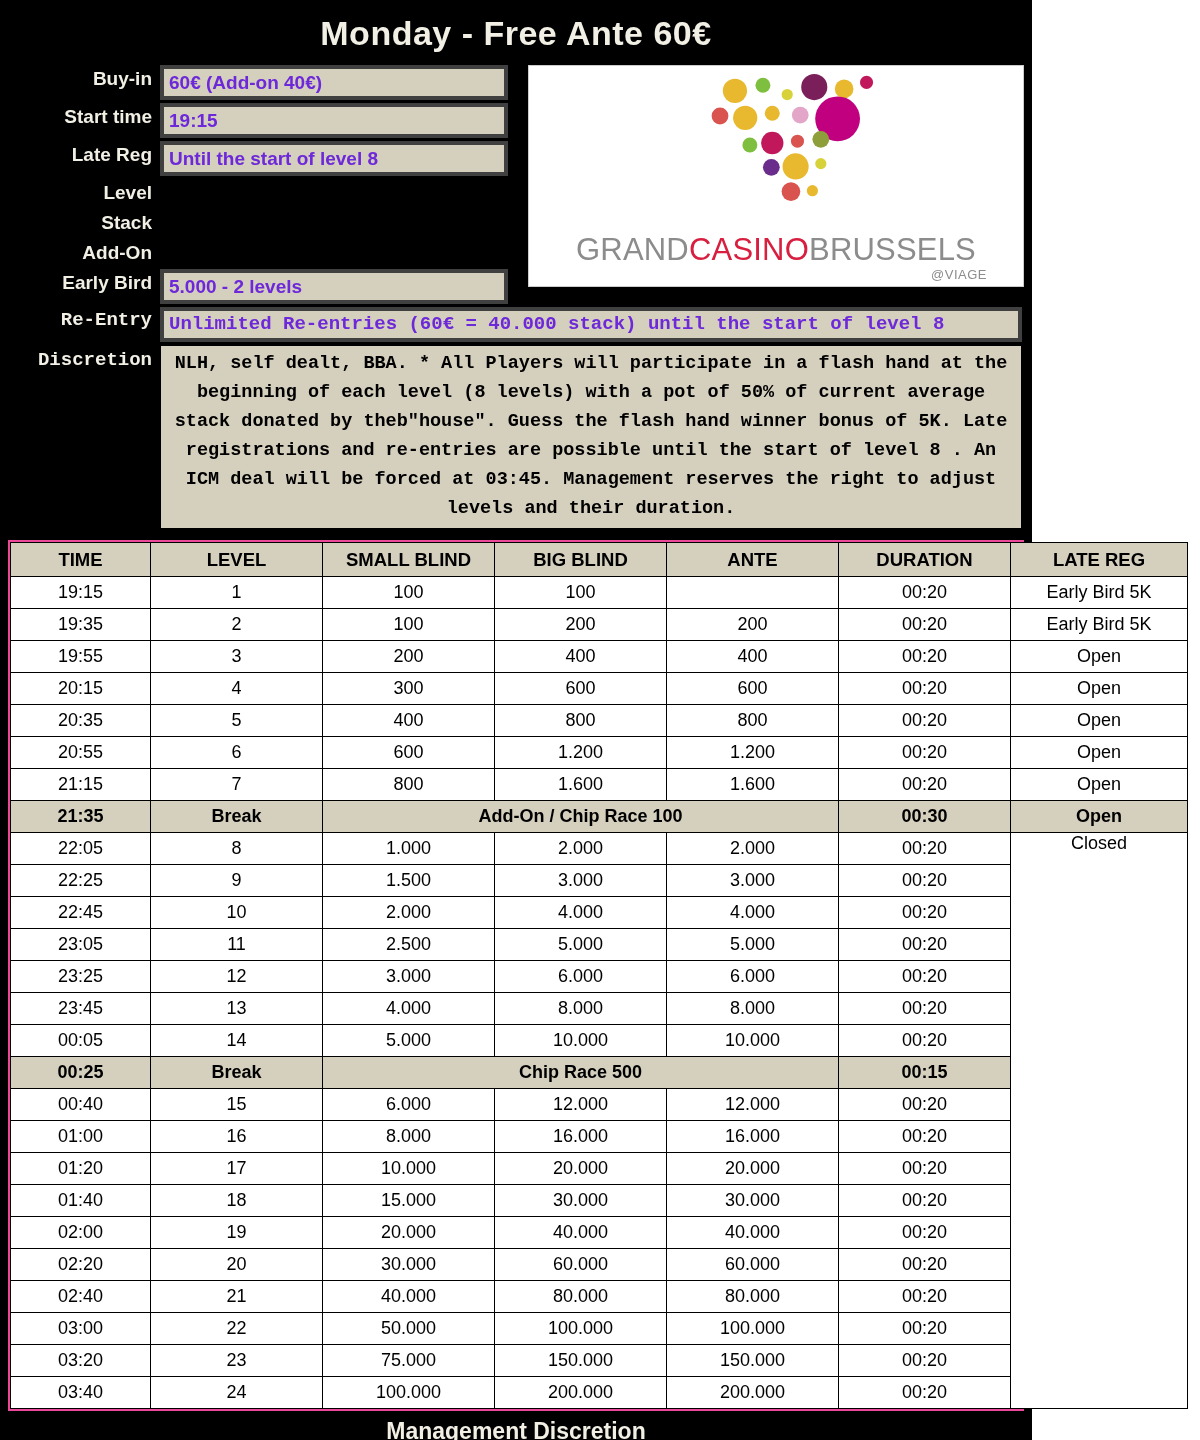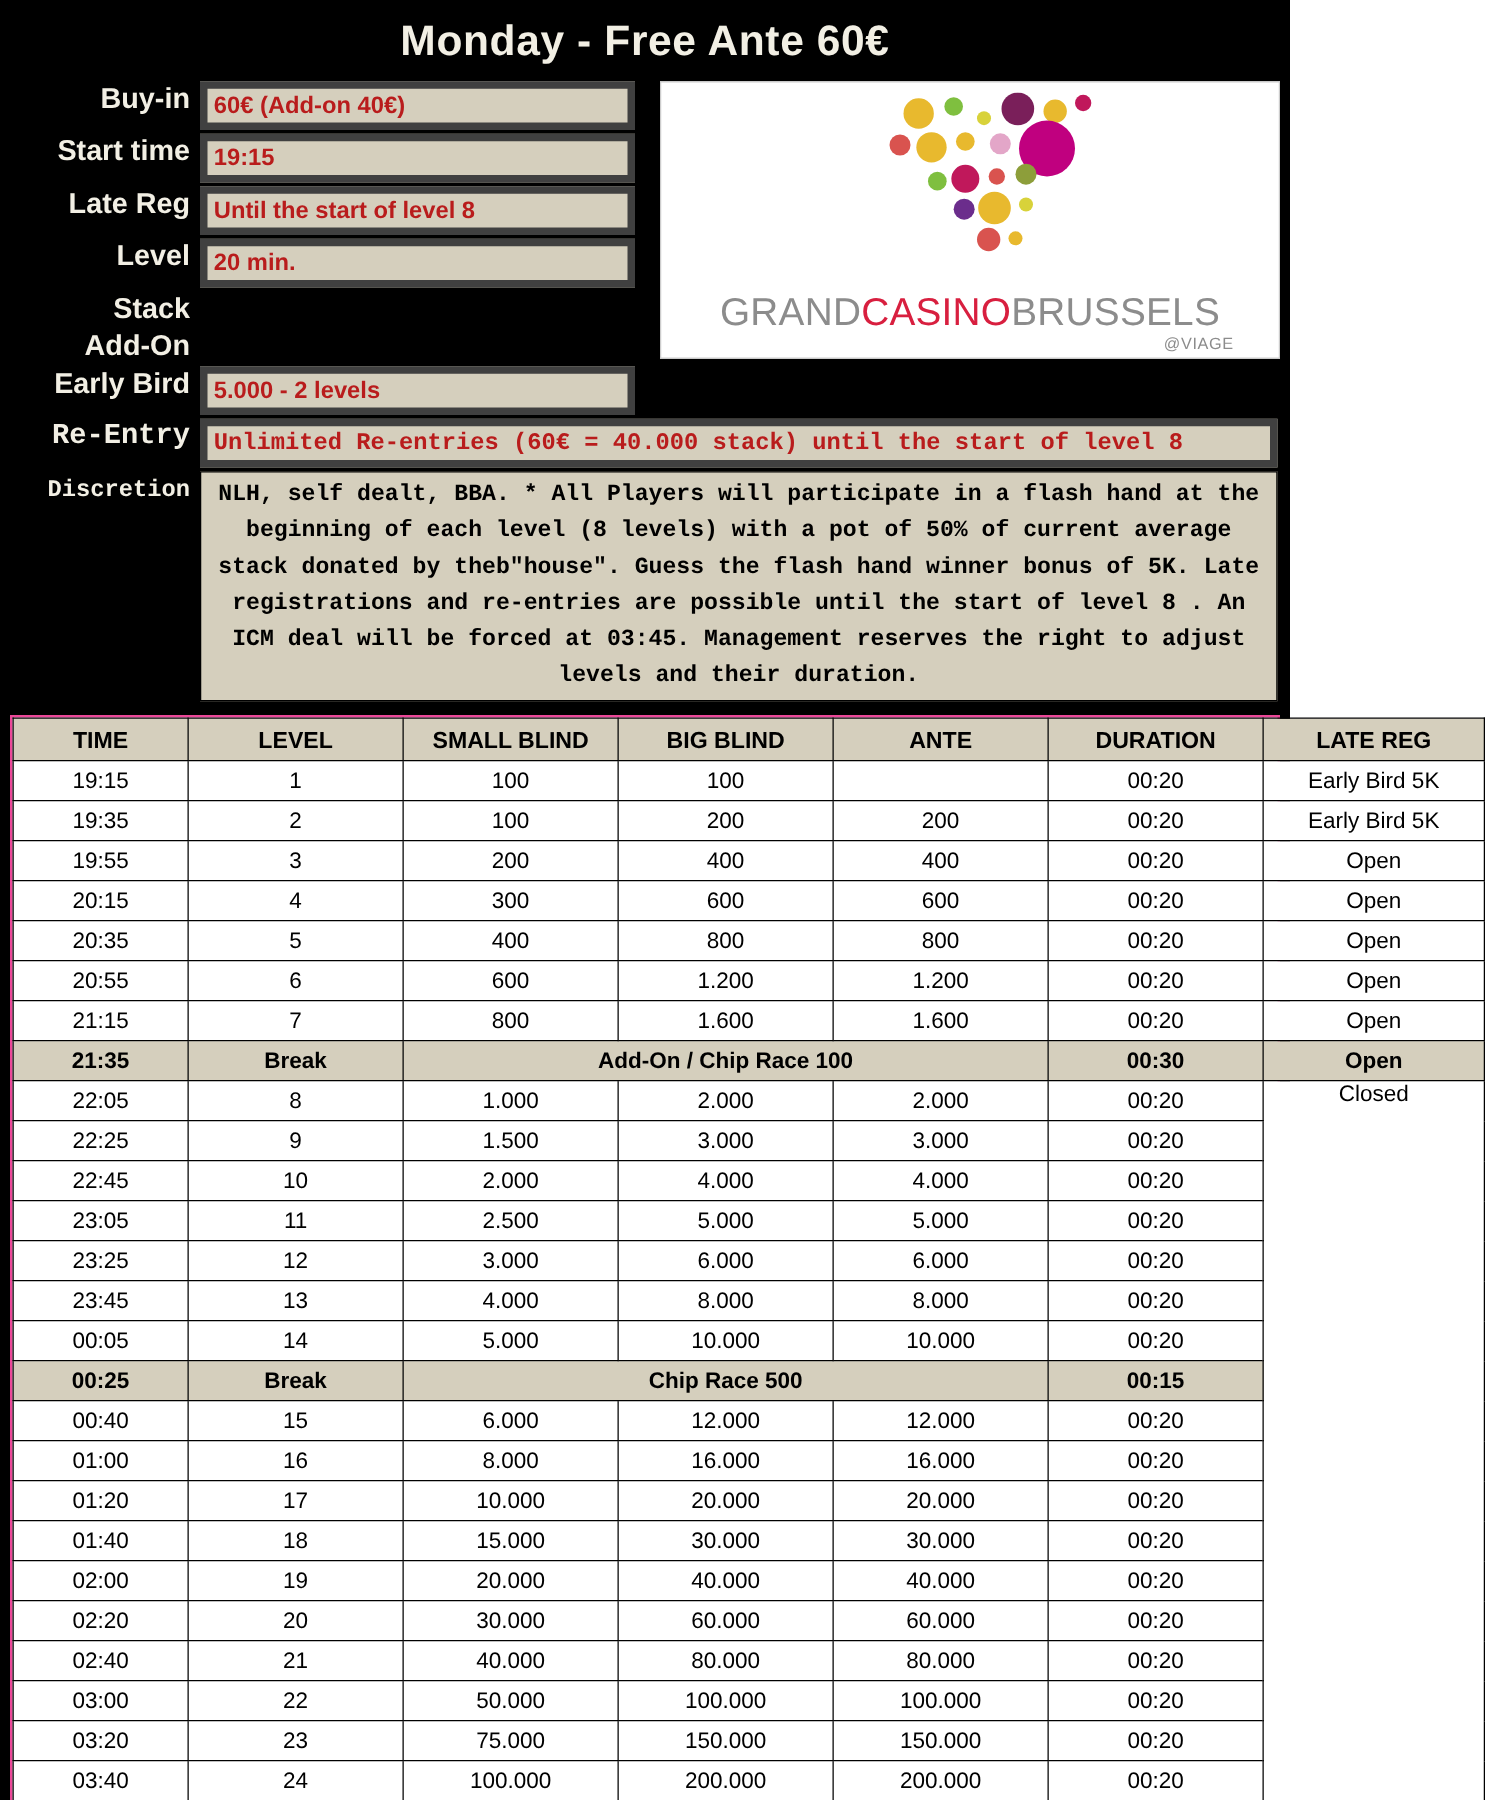--- a/index.html
+++ b/index.html
@@ -49,35 +49,35 @@
     flex-direction: row;
     align-items: stretch;
     margin-bottom: 3px;
   }
   .info-label {
     width: 152px;
     flex: 0 0 152px;
     text-align: right;
     color: #f2efe4;
     font-weight: bold;
-    font-size: 23px;
+    font-size: 19px;
     padding-right: 8px;
     box-sizing: border-box;
     line-height: 27px;
   }
   .info-value {
     flex: 1 1 auto;
     background: #d5cfbd;
-    color: #b91c1c;
+    color: #6d28d9;
     font-weight: bold;
     font-size: 19px;
     line-height: 27px;
     padding: 0 5px;
     box-sizing: border-box;
-    border: 6px solid #404040;
+    border: 4px solid #404040;
   }
   .logo-box {
     margin-left: 20px;
     flex: 1 1 auto;
     background: #ffffff;
     height: 222px;
     border: 1px solid #cccccc;
     position: relative;
     box-sizing: border-box;
     overflow: hidden;
@@ -217,21 +217,20 @@
         <div class="info-row">
           <div class="info-label">Start time</div>
           <div class="info-value">19:15</div>
         </div>
         <div class="info-row">
           <div class="info-label">Late Reg</div>
           <div class="info-value">Until the start of level 8</div>
         </div>
         <div class="info-row">
           <div class="info-label">Level</div>
-          <div class="info-value">20 min.</div>
         </div>
         <div class="info-row">
           <div class="info-label">Stack</div>
         </div>
         <div class="info-row">
           <div class="info-label">Add-On</div>
         </div>
         <div class="info-row">
           <div class="info-label">Early Bird</div>
           <div class="info-value">5.000 - 2 levels</div>

